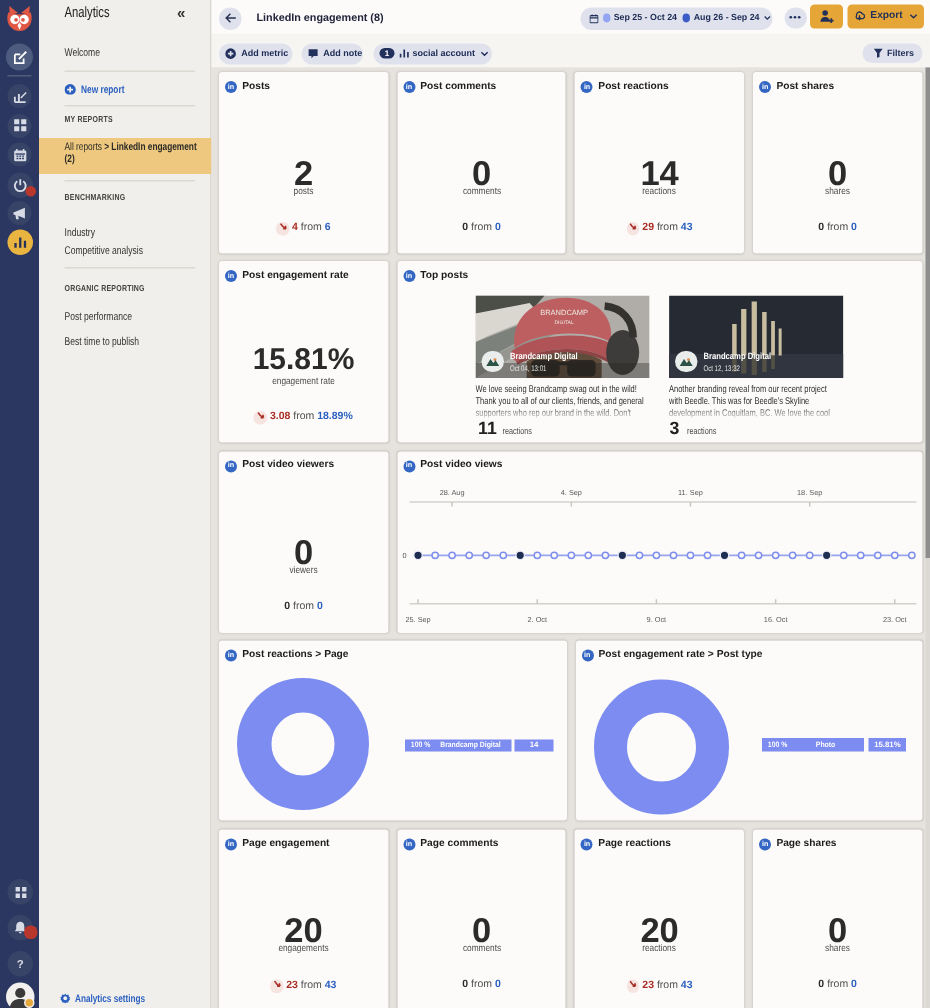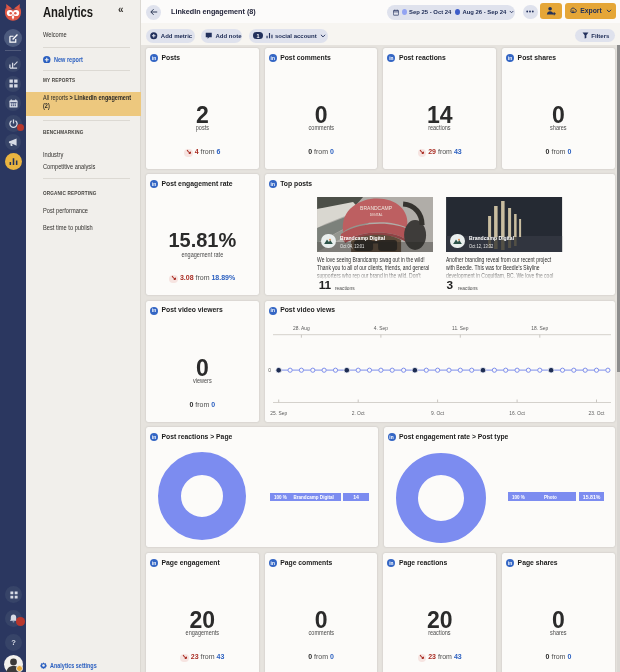--- a/index.html
+++ b/index.html
@@ -134,21 +134,21 @@
 
   <div class="railcirc" style="top:655px;width:19px;height:19px;left:3.5px;background:#f3f1ee;">
     <svg width="19" height="19" viewBox="0 0 19 19">
         <circle cx="9.5" cy="7" r="3.4" fill="#3a3a3a"></circle>
         <path d="M2.5 17 C3 12.6 6 11 9.5 11 C13 11 16 12.6 16.5 17 Z" fill="#3a3a3a"></path>
       </svg>
   </div>
   <div class="abs" style="left:15.5px;top:665px;width:7px;height:7px;border-radius:50%;background:#e7a93a;border:1px solid #f1efeb"></div>
 </div>
 <div id="sidebar">
-  <div class="abs" style="left:17px;top:3px;font-size:15px;font-weight:bold;color:#1b1a18;"><span class="nx" style="transform:scaleX(.75)">Analytics</span></div>
+  <div class="abs" style="left:17px;top:3px;font-size:10px;font-weight:normal;color:#1b1a18;"><span class="nx" style="transform:scaleX(.75)">Analytics</span></div>
   <div class="abs" style="left:92px;top:4px;font-size:10px;font-weight:bold;color:#35332f;">«</div>
   <div class="sb-item" style="top:30px"><span class="nx">Welcome</span></div>
   <div class="sb-div" style="top:46.5px"></div>
   <div class="abs" style="left:17px;top:55px;display:flex;align-items:center;">
     <svg width="7.5" height="7.5" viewBox="0 0 10 10" style="margin-right:3px">
         <circle cx="5" cy="5" r="5" fill="#2a5fc0"></circle>
         <path d="M5 2.4 V7.6 M2.4 5 H7.6" stroke="#f1efeb" stroke-width="1.5"></path>
       </svg>
     <span class="nx" style="font-size:7.3px;font-weight:bold;color:#2a5fc0;">New report</span>
   </div>

